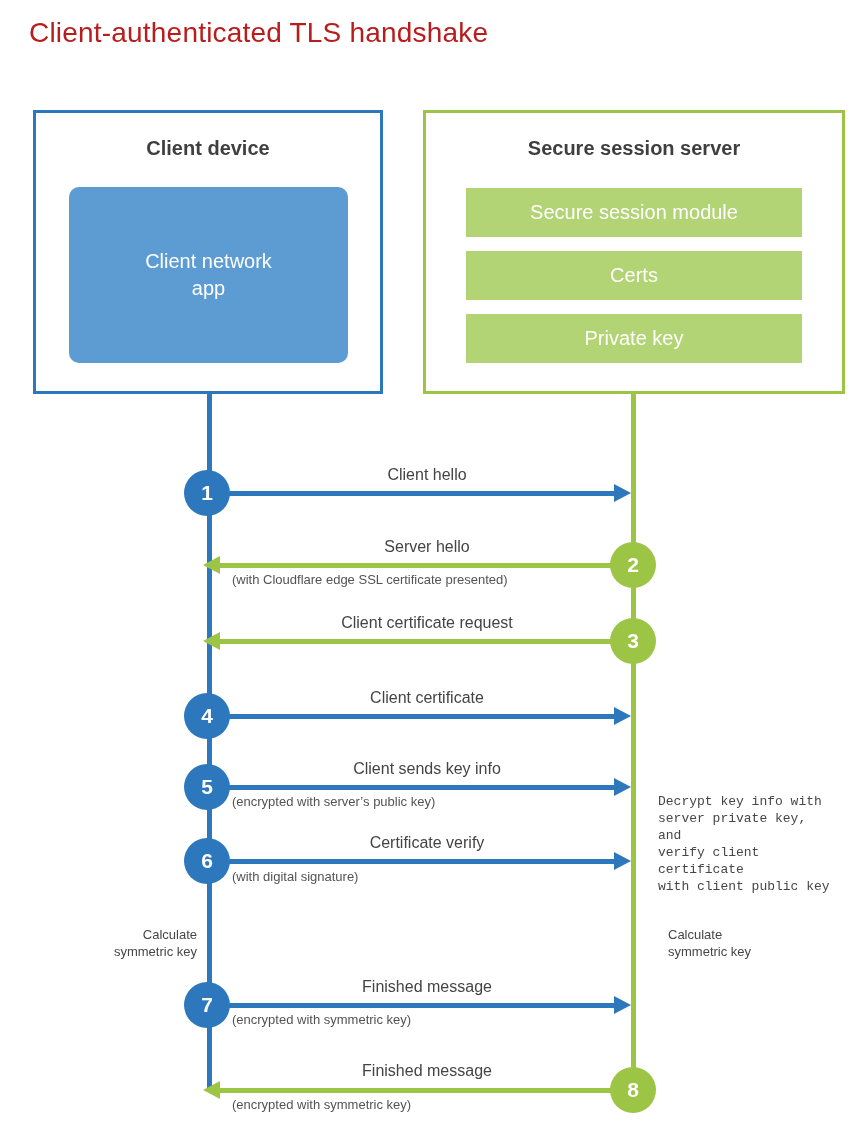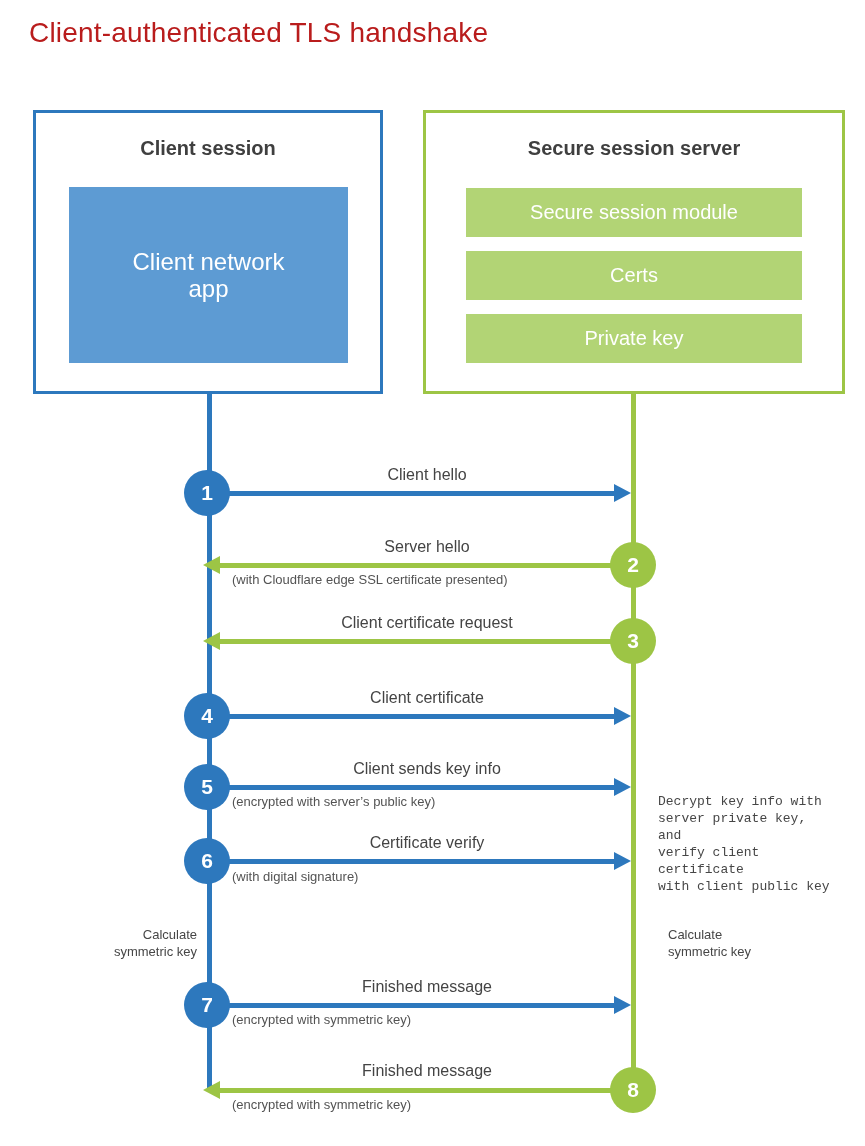--- a/index.html
+++ b/index.html
@@ -7,21 +7,21 @@
   body { font-family:"Liberation Sans","DejaVu Sans",sans-serif; }
   .canvas { position:relative; width:865px; height:1146px; background:#ffffff; overflow:hidden; }
 
   .title { position:absolute; left:29px; top:17px; font-size:28px; font-weight:300; color:#b91c1c; letter-spacing:0.2px; }
 
   .actor-box { position:absolute; top:110px; height:284px; background:#ffffff; }
   .client-box { left:33px; width:350px; border:3px solid #2d78bd; }
   .server-box { left:423px; width:422px; border:3px solid #9dc545; }
   .actor-title { position:absolute; left:0; right:0; top:24px; text-align:center; font-size:20px; font-weight:bold; color:#3f3f3f; }
 
-  .app-box { position:absolute; left:33px; top:74px; width:279px; height:176px; background:#5d9bd3; display:flex; align-items:center; justify-content:center; text-align:center; color:#ffffff; font-size:24px; line-height:27px; }
+  .app-box { position:absolute; left:33px; top:74px; width:279px; height:176px; background:#5d9bd3; display:flex; align-items:center; justify-content:center; text-align:center; color:#ffffff; font-size:20px; line-height:27px;border-radius:10px; }
 
   .server-bar { position:absolute; left:40px; width:336px; height:49px; background:#b2d475; color:#ffffff; font-size:20px; text-align:center; line-height:49px; }
   .bar-1 { top:75px; } .bar-2 { top:138px; } .bar-3 { top:201px; }
 
   .vline { position:absolute; width:5px; top:393px; }
   .vline-blue { left:207px; height:699px; background:#2d78bd; }
   .vline-green { left:631px; height:697px; background:#9dc545; }
 
   .step-circle { position:absolute; width:46px; height:46px; border-radius:50%; color:#ffffff; font-size:21px; font-weight:bold; display:flex; align-items:center; justify-content:center; z-index:3; }
   .c-blue { background:#2d78bd; left:184px; }
@@ -42,21 +42,21 @@
   .note-calc-right { left:668px; top:926px; width:140px; text-align:left; }
 </style>
 </head>
 <body>
 
 <div class="canvas">
 
   <div class="title">Client-authenticated TLS handshake</div>
 
   <div class="actor-box client-box">
-    <div class="actor-title">Client session</div>
+    <div class="actor-title">Client device</div>
     <div class="app-box">
       <div>
         <div>Client network</div>
         <div>app</div>
       </div>
     </div>
   </div>
 
   <div class="actor-box server-box">
     <div class="actor-title">Secure session server</div>

